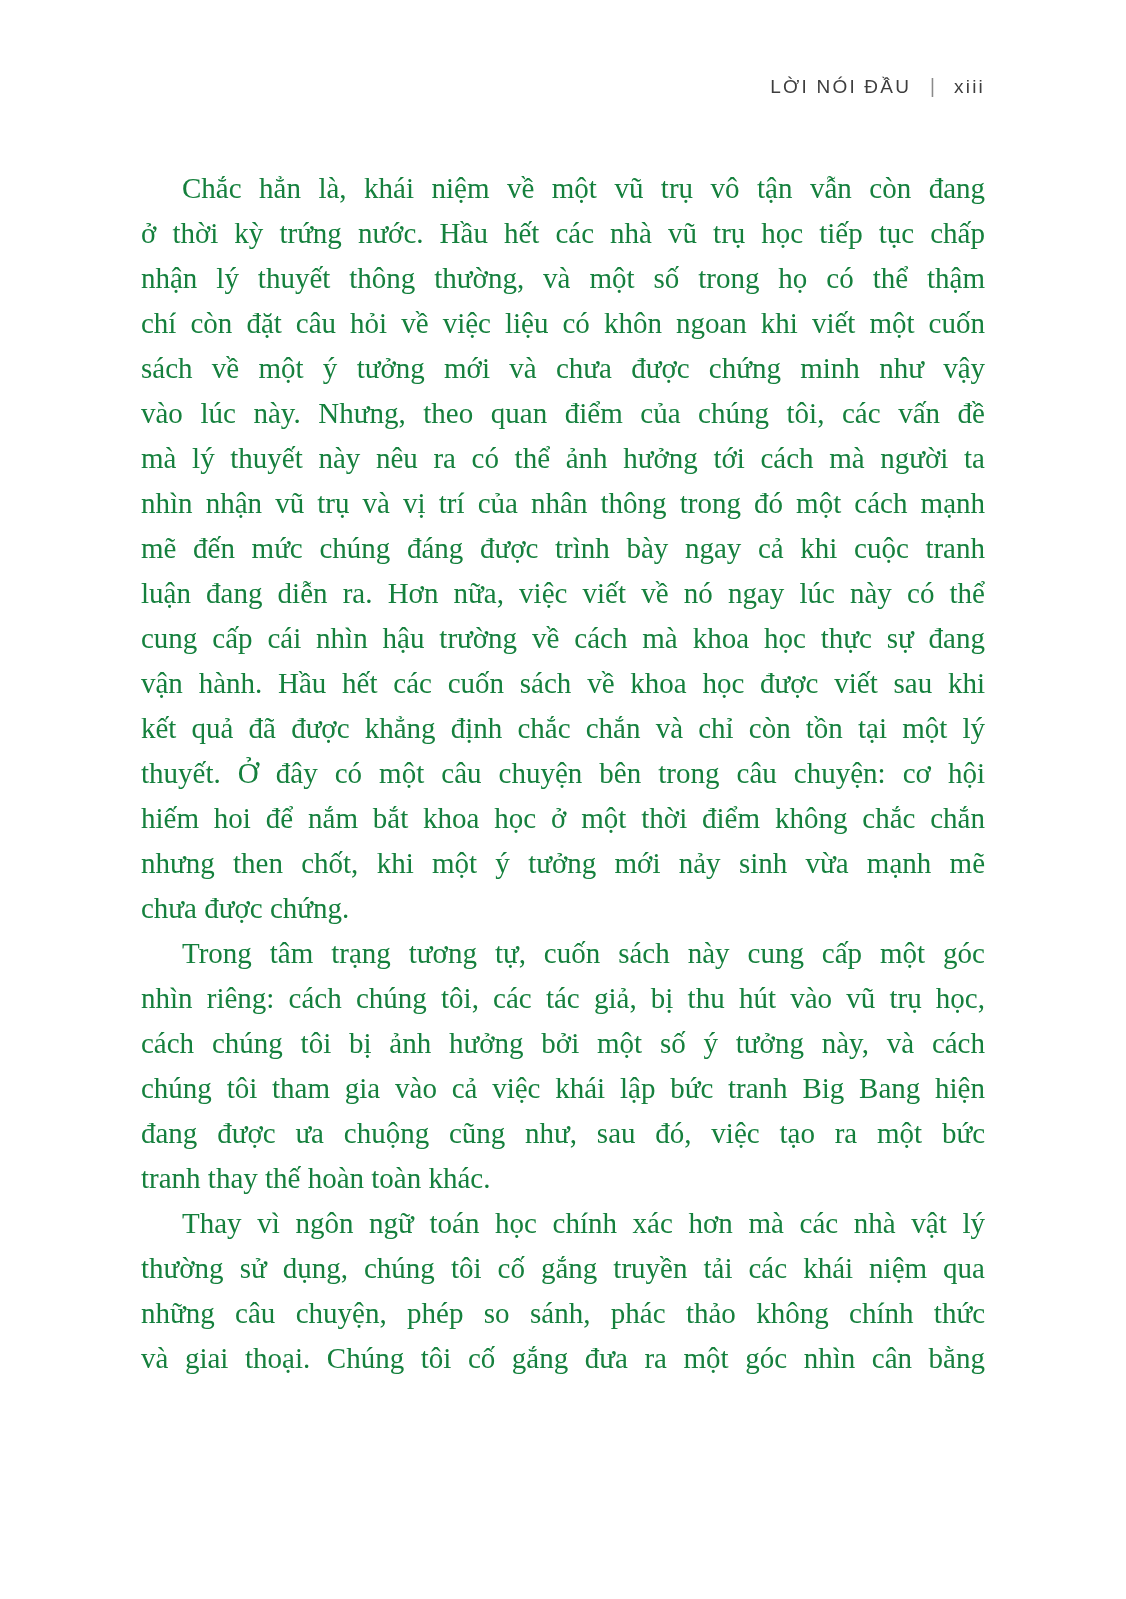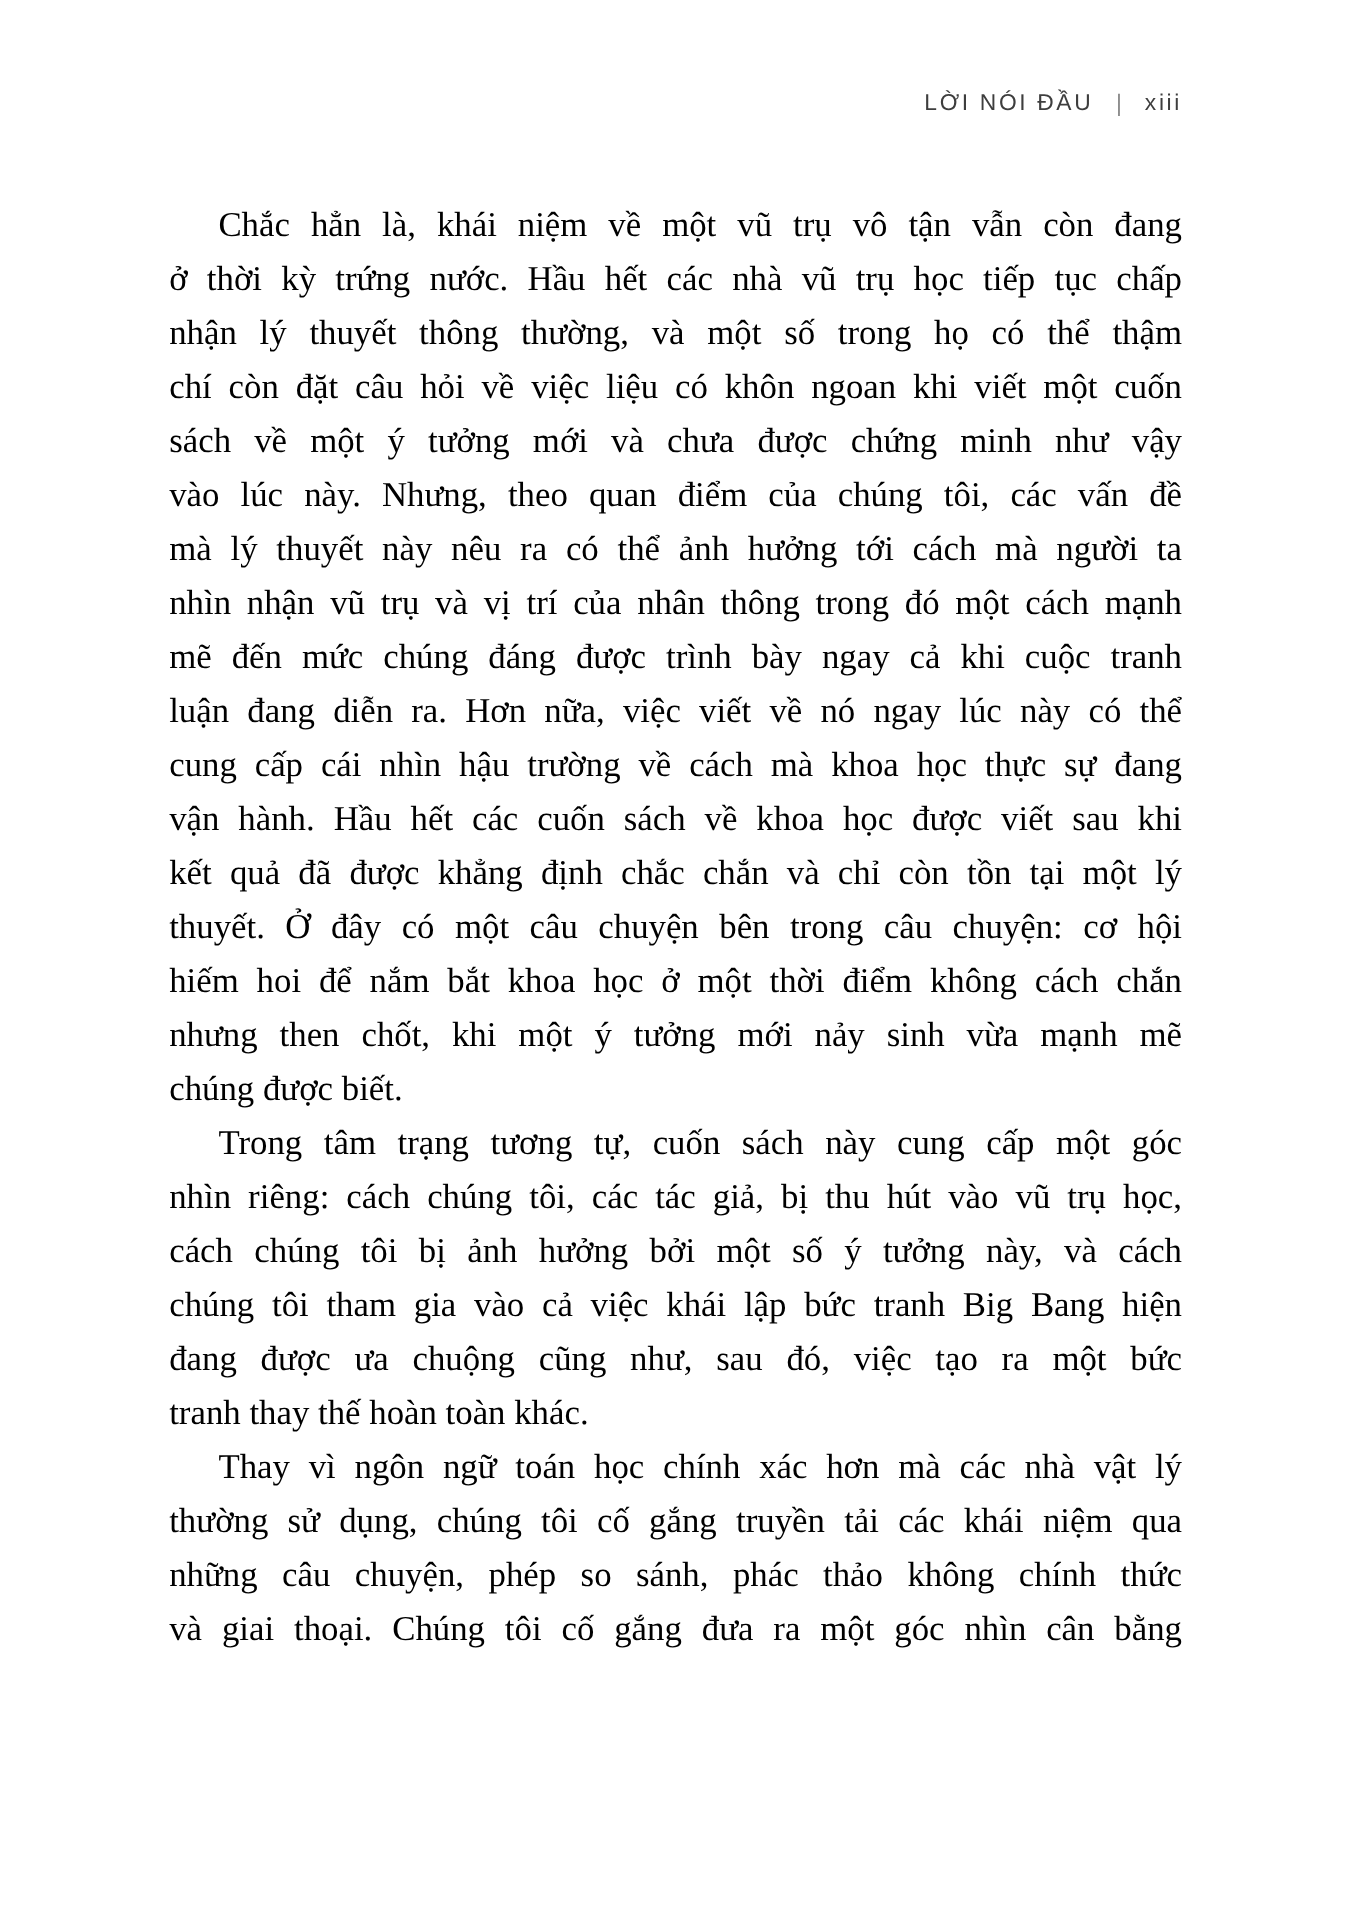--- a/index.html
+++ b/index.html
@@ -29,21 +29,21 @@
     letter-spacing: 0;
     transform: scaleY(1.05);
   }
   .body-text {
     position: absolute;
     top: 166px;
     left: 141px;
     width: 844px;
     font-size: 29px;
     line-height: 45px;
-    color: #000000;
+    color: #15803d;
   }
   .para { display: block; }
   .line {
     display: block;
     height: 45px;
     overflow: hidden;
     text-align: justify;
     text-align-last: justify;
     -moz-text-align-last: justify;
   }
@@ -72,23 +72,23 @@
         <div class="line">sách về một ý tưởng mới và chưa được chứng minh như vậy</div>
         <div class="line">vào lúc này. Nhưng, theo quan điểm của chúng tôi, các vấn đề</div>
         <div class="line">mà lý thuyết này nêu ra có thể ảnh hưởng tới cách mà người ta</div>
         <div class="line">nhìn nhận vũ trụ và vị trí của nhân thông trong đó một cách mạnh</div>
         <div class="line">mẽ đến mức chúng đáng được trình bày ngay cả khi cuộc tranh</div>
         <div class="line">luận đang diễn ra. Hơn nữa, việc viết về nó ngay lúc này có thể</div>
         <div class="line">cung cấp cái nhìn hậu trường về cách mà khoa học thực sự đang</div>
         <div class="line">vận hành. Hầu hết các cuốn sách về khoa học được viết sau khi</div>
         <div class="line">kết quả đã được khẳng định chắc chắn và chỉ còn tồn tại một lý</div>
         <div class="line">thuyết. Ở đây có một câu chuyện bên trong câu chuyện: cơ hội</div>
-        <div class="line">hiếm hoi để nắm bắt khoa học ở một thời điểm không cách chắn</div>
+        <div class="line">hiếm hoi để nắm bắt khoa học ở một thời điểm không chắc chắn</div>
         <div class="line">nhưng then chốt, khi một ý tưởng mới nảy sinh vừa mạnh mẽ</div>
-        <div class="line end">chúng được biết.</div>
+        <div class="line end">chưa được chứng.</div>
       </div>
       <div class="para">
         <div class="line first">Trong tâm trạng tương tự, cuốn sách này cung cấp một góc</div>
         <div class="line">nhìn riêng: cách chúng tôi, các tác giả, bị thu hút vào vũ trụ học,</div>
         <div class="line">cách chúng tôi bị ảnh hưởng bởi một số ý tưởng này, và cách</div>
         <div class="line">chúng tôi tham gia vào cả việc khái lập bức tranh Big Bang hiện</div>
         <div class="line">đang được ưa chuộng cũng như, sau đó, việc tạo ra một bức</div>
         <div class="line end">tranh thay thế hoàn toàn khác.</div>
       </div>
       <div class="para">

